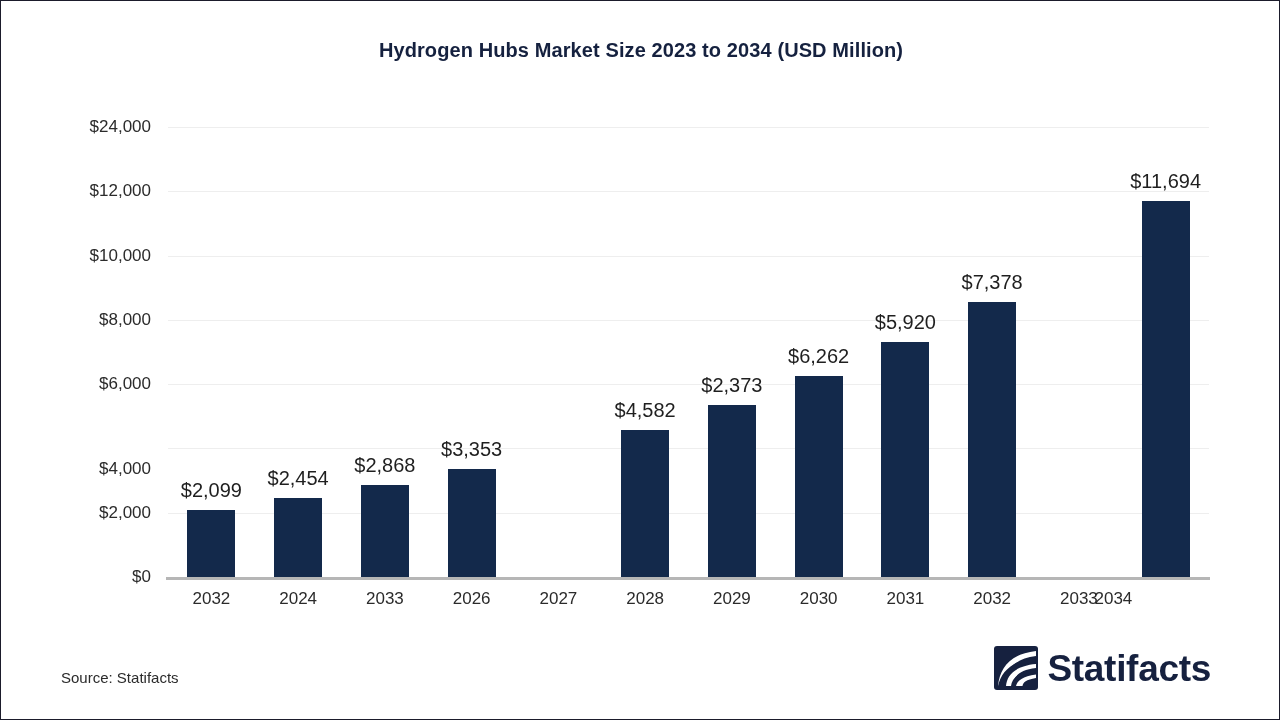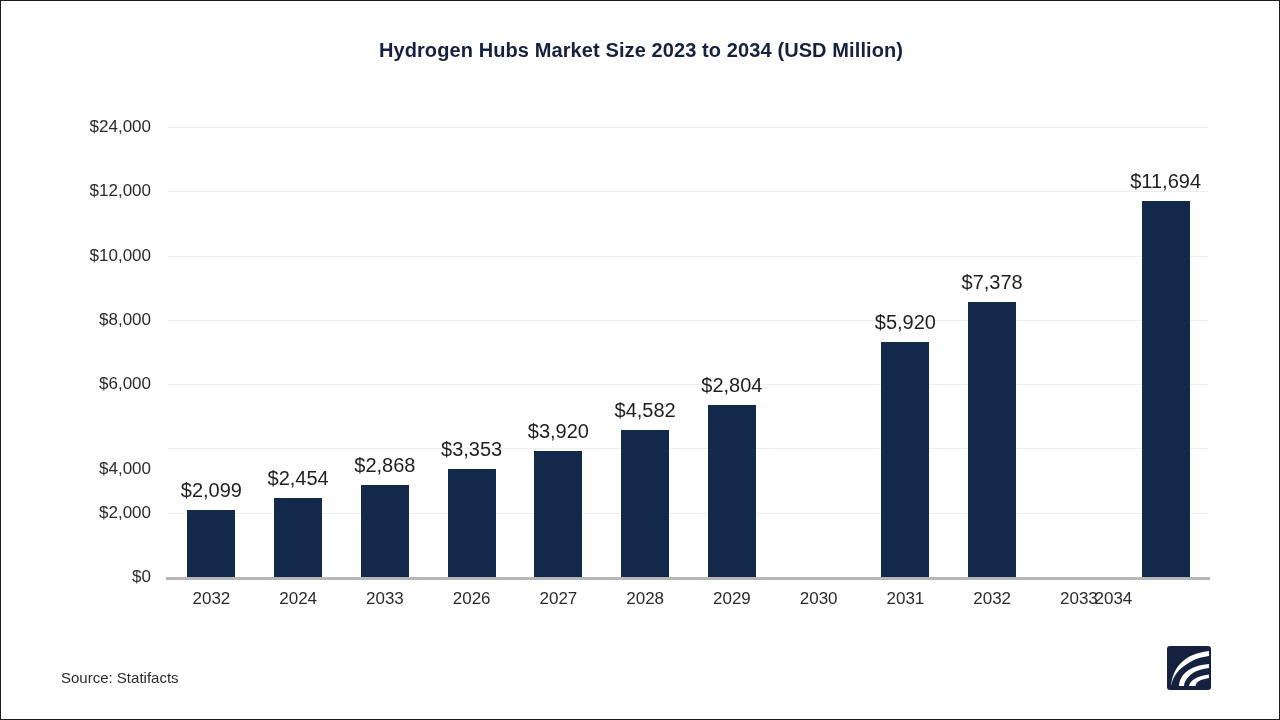--- a/index.html
+++ b/index.html
@@ -184,31 +184,31 @@
         <div class="bar-label" style="bottom: 86.8786px;">$2,454</div>
       </div>
       <div class="bar-group" style="left: 173.5px;">
         <div class="bar" style="height: 92.1857px; background: rgb(19, 41, 75);"></div>
         <div class="bar-label" style="bottom: 100.186px;">$2,868</div>
       </div>
       <div class="bar-group" style="left: 260.25px;">
         <div class="bar" style="height: 107.775px; background: rgb(19, 41, 75);"></div>
         <div class="bar-label" style="bottom: 115.775px;">$3,353</div>
       </div>
-      <div class="bar-group" style="left: 347px;">
-        <div class="bar" style="height: 126px; background: rgb(19, 41, 75);"></div>
-        <div class="bar-label" style="bottom: 134px;">$3,920</div>
-      </div>
       <div class="bar-group" style="left: 433.75px;">
         <div class="bar" style="height: 147.279px; background: rgb(19, 41, 75);"></div>
         <div class="bar-label" style="bottom: 155.279px;">$4,582</div>
       </div>
       <div class="bar-group" style="left: 520.5px;">
         <div class="bar" style="height: 172.189px; background: rgb(19, 41, 75);"></div>
-        <div class="bar-label" style="bottom: 180.189px;">$2,804</div>
+        <div class="bar-label" style="bottom: 180.189px;">$2,373</div>
+      </div>
+      <div class="bar-group" style="left: 607.25px;">
+        <div class="bar" style="height: 201.279px; background: rgb(19, 41, 75);"></div>
+        <div class="bar-label" style="bottom: 209.279px;">$6,262</div>
       </div>
       <div class="bar-group" style="left: 694px;">
         <div class="bar" style="height: 235.286px; background: rgb(19, 41, 75);"></div>
         <div class="bar-label" style="bottom: 243.286px;">$5,920</div>
       </div>
       <div class="bar-group" style="left: 780.75px;">
         <div class="bar" style="height: 275.046px; background: rgb(19, 41, 75);"></div>
         <div class="bar-label" style="bottom: 283.046px;">$7,378</div>
       </div>
       <div class="bar-group" style="left: 954.25px;">
@@ -236,15 +236,16 @@
 
   <div id="brand">
     <svg id="brand-mark" viewBox="0 0 44 44">
       <rect x="0" y="0" width="44" height="44" rx="3" ry="3" fill="#16213f"></rect>
       <path d="M4 40 C 6 22, 16 8, 42 5 L 42 10 C 19 13, 11 25, 10 40 Z" fill="#ffffff"></path>
       <path d="M4 40 C 7 26, 18 14, 42 12 L 42 16 C 22 19, 14 28, 13.5 40 Z" fill="#16213f"></path>
       <path d="M12 40 C 13 29, 21 20, 42 18 L 42 22 C 25 24, 19 31, 18.5 40 Z" fill="#ffffff"></path>
       <path d="M17 40 C 18 32, 25 25, 42 23.5 L 42 27 C 28 29, 23.5 34, 23 40 Z" fill="#16213f"></path>
       <path d="M22 40 C 23 35, 29 30, 42 28.5 L 42 32 C 32 33.5, 29 36.5, 28.5 40 Z" fill="#ffffff"></path>
     </svg>
+    <div id="brand-name">Statifacts</div>
   </div>
 
 </div>
 
 </body></html>

